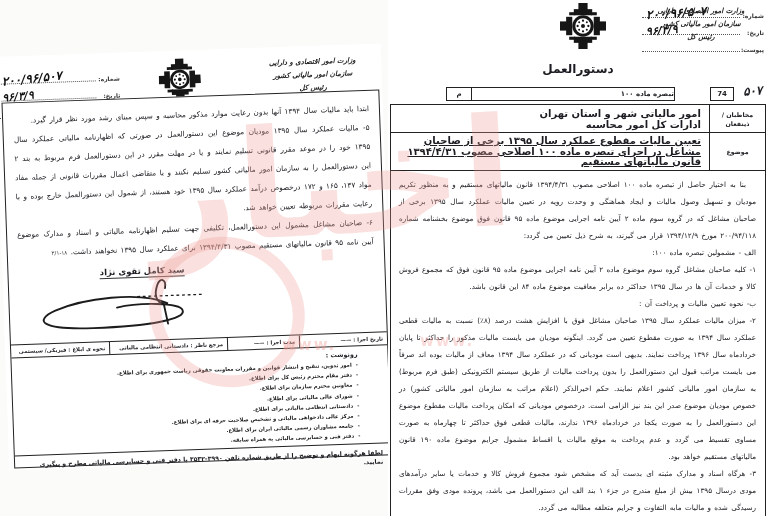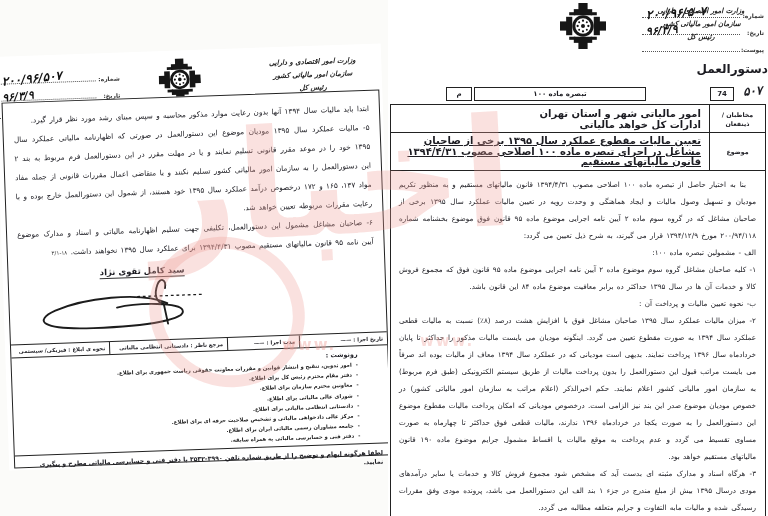--- a/index.html
+++ b/index.html
@@ -23,26 +23,26 @@
   .numblock{position:absolute;width:122px;font-size:6px;color:#333;direction:rtl;}
   .rp .numblock{right:255px;top:4px;}
   .lp .numblock{right:262px;top:14px;}
   .numrow{position:relative;height:17px;}
   .numrow .lbl{position:absolute;right:0;bottom:2px;font-weight:bold;}
   .numrow .dots{position:absolute;right:24px;left:0;bottom:3px;border-bottom:1px dotted #555;}
   .hand{position:absolute;left:4px;bottom:1px;font-size:12px;font-weight:bold;font-style:italic;letter-spacing:1px;direction:ltr;transform:rotate(-4deg);color:#111;white-space:nowrap;}
   .hand.small{font-size:11px;}
 
   
-  .doc-title{position:absolute;top:62px;left:0;width:100%;text-align:right;font-size:12px;font-weight:bold;letter-spacing:1px;}
+  .doc-title{position:absolute;top:62px;left:0;width:100%;text-align:center;font-size:12px;font-weight:bold;letter-spacing:1px;}
   .code-row{position:absolute;top:86px;left:0;right:0;height:16px;}
   .code-box{position:absolute;top:1px;height:14px;border:1.2px solid #222;font-size:7px;font-weight:bold;text-align:center;line-height:12px;background:#fff;}
   .serial-hand{position:absolute;right:6px;top:-2px;font-size:12px;font-weight:bold;font-style:italic;transform:rotate(-5deg);}
   .box-year{right:34px;width:24px;}
-  .box-subject{right:122px;width:172px;}
+  .box-subject{right:93px;width:204px;text-align:right;}
   .box-cat{right:296px;width:26px;}
 
   .info-table{position:absolute;top:104px;left:2px;right:2px;height:420px;border:1.2px solid #222;border-bottom:none;background:#fff;}
   .it-row{display:flex;border-bottom:1px solid #222;direction:rtl;}
   .it-label{width:56px;border-left:1px solid #222;text-align:center;font-size:6.3px;font-weight:bold;display:flex;flex-direction:column;justify-content:center;line-height:9px;padding:2px;}
   .it-value{flex:1;padding:3px 8px 2px 6px;font-size:10px;font-weight:bold;line-height:11px;}
   .it-value.subject{line-height:10.5px;text-decoration:underline;}
   .rp-body{padding:5px 9px 0 8px;font-size:7.2px;line-height:17px;text-align:justify;word-spacing:1px;}
   .rp-body p{margin:0;}
   .rp-body .hd{font-weight:normal;}
@@ -242,21 +242,21 @@
     </div>
 
     <div class="info-table">
       <div class="it-row">
         <div class="it-label">
           <span>مخاطبان /</span>
           <span>ذینفعان</span>
         </div>
         <div class="it-value">
           <div>امور مالیاتی شهر و استان تهران</div>
-          <div>ادارات کل خواهد مالیاتی</div>
+          <div>ادارات کل امور محاسبه</div>
         </div>
       </div>
       <div class="it-row">
         <div class="it-label">
           <span>موضوع</span>
         </div>
         <div class="it-value subject">تعیین مالیات مقطوع عملکرد سال ۱۳۹۵ برخی از صاحبان مشاغل در اجرای تبصره ماده ۱۰۰ اصلاحی مصوب ۱۳۹۴/۴/۳۱ قانون مالیاتهای مستقیم</div>
       </div>
       <div class="rp-body">
         <p class="indent">بنا به اختیار حاصل از تبصره ماده ۱۰۰ اصلاحی مصوب ۱۳۹۴/۴/۳۱ قانون مالیاتهای مستقیم و به منظور تکریم مودیان و تسهیل وصول مالیات و ایجاد هماهنگی و وحدت رویه در تعیین مالیات عملکرد سال ۱۳۹۵ برخی از صاحبان مشاغل که در گروه سوم ماده ۲ آیین نامه اجرایی موضوع ماده ۹۵ قانون فوق موضوع بخشنامه شماره ۲۰۰/۹۴/۱۱۸ مورخ ۱۳۹۴/۱۲/۹ قرار می گیرند، به شرح ذیل تعیین می گردد:</p>

